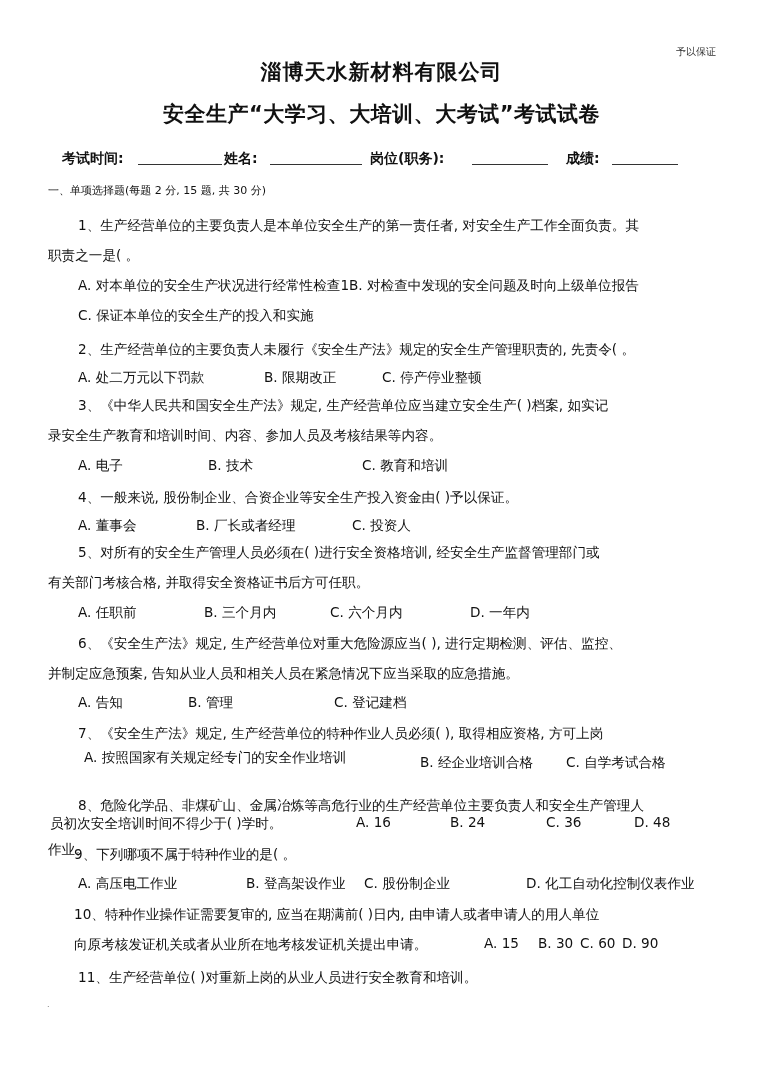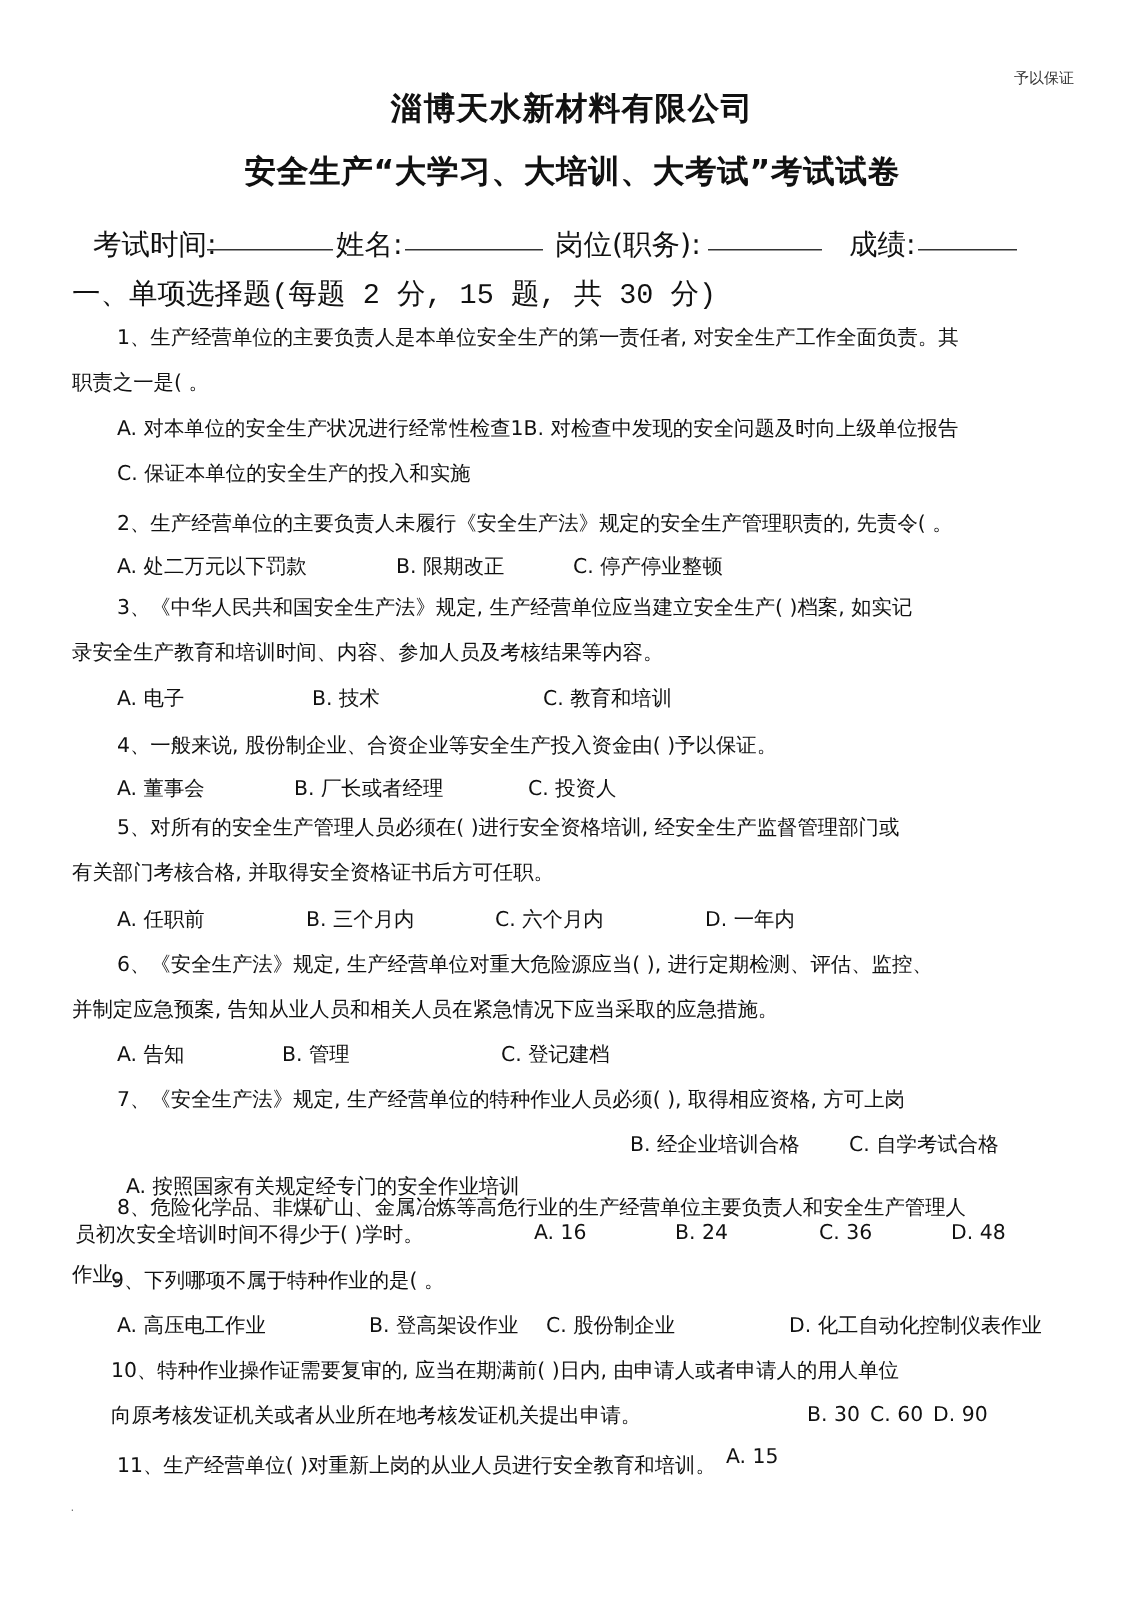--- a/index.html
+++ b/index.html
@@ -5,23 +5,23 @@
   html, body { margin: 0; padding: 0; background: #ffffff; }
   body {
     width: 763px; height: 1080px; position: relative; overflow: hidden;
     font-family: "DejaVu Sans", "Liberation Sans", sans-serif;
     color: #111111;
   }
   .abs { position: absolute; white-space: nowrap; }
   .corner { left: 676px; top: 45px; font-size: 10px; color: #333; }
   .title1 { left: 0; width: 763px; text-align: center; top: 58px; font-size: 21px; font-weight: bold; letter-spacing: 1px; }
   .title2 { left: 0; width: 763px; text-align: center; top: 100px; font-size: 21px; font-weight: bold; letter-spacing: 0.5px; }
-  .info { top: 150px; font-size: 19px; }
+  .info { top: 150px; font-size: 14px; font-weight: bold; }
   .blank { display: inline-block; border-bottom: 1px solid #333; height: 14px; vertical-align: baseline; }
-  .section { left: 48px; top: 183px; font-size: 19px; font-family: Liberation Mono, monospace; }
+  .section { left: 48px; top: 183px; font-size: 11px; }
   .q { font-size: 13.6px; line-height: 18px; }
   .opt { font-size: 13.6px; }
   .dot { left: 47px; top: 1000px; font-size: 8px; color: #777; }
 </style>
 </head>
 <body>
 
 <div class="abs corner">予以保证</div>
 <div class="abs title1">淄博天水新材料有限公司</div>
 <div class="abs title2">安全生产“大学习、大培训、大考试”考试试卷</div>
@@ -66,39 +66,39 @@
 <div class="abs opt" style="left:470px; top:604px;">D. 一年内</div>
 
 <div class="abs q" style="left:78px; top:634px;">6、《安全生产法》规定, 生产经营单位对重大危险源应当(            ), 进行定期检测、评估、监控、</div>
 <div class="abs q" style="left:48px; top:664px;">并制定应急预案, 告知从业人员和相关人员在紧急情况下应当采取的应急措施。</div>
 <div class="abs opt" style="left:78px; top:694px;">A. 告知</div>
 <div class="abs opt" style="left:188px; top:694px;">B. 管理</div>
 <div class="abs opt" style="left:334px; top:694px;">C. 登记建档</div>
 
 <div class="abs q" style="left:78px; top:724px;">7、《安全生产法》规定, 生产经营单位的特种作业人员必须(            ), 取得相应资格, 方可上岗</div>
 <div class="abs opt" style="left:48px; top:795px;margin-top:46px;">作业。</div>
-<div class="abs opt" style="left:84px; top:782px;">A. 按照国家有关规定经专门的安全作业培训</div>
+<div class="abs opt" style="left:84px; top:749px;">A. 按照国家有关规定经专门的安全作业培训</div>
 <div class="abs opt" style="left:420px; top:754px;">B. 经企业培训合格</div>
 <div class="abs opt" style="left:566px; top:754px;">C. 自学考试合格</div>
 
 <div class="abs q" style="left:78px; top:784px;margin-top:12px;">8、危险化学品、非煤矿山、金属冶炼等高危行业的生产经营单位主要负责人和安全生产管理人</div>
 <div class="abs q" style="left:50px; top:814px;">员初次安全培训时间不得少于(      )学时。</div>
 <div class="abs opt" style="left:356px; top:814px;">A. 16</div>
 <div class="abs opt" style="left:450px; top:814px;">B. 24</div>
 <div class="abs opt" style="left:546px; top:814px;">C. 36</div>
 <div class="abs opt" style="left:634px; top:814px;">D. 48</div>
 
 <div class="abs q" style="left:74px; top:845px;">9、下列哪项不属于特种作业的是(      。</div>
 <div class="abs opt" style="left:78px; top:875px;text-align:right;">A. 高压电工作业</div>
 <div class="abs opt" style="left:246px; top:875px;">B. 登高架设作业</div>
 <div class="abs opt" style="left:364px; top:875px;">C. 股份制企业</div>
 <div class="abs opt" style="left:526px; top:875px;">D. 化工自动化控制仪表作业</div>
 
 <div class="abs q" style="left:74px; top:905px;">10、特种作业操作证需要复审的, 应当在期满前(         )日内, 由申请人或者申请人的用人单位</div>
 <div class="abs q" style="left:74px; top:935px;">向原考核发证机关或者从业所在地考核发证机关提出申请。</div>
-<div class="abs opt" style="left:484px; top:963px;">A. 15</div>
+<div class="abs opt" style="left:484px; top:935px;">A. 15</div>
 <div class="abs opt" style="left:538px; top:935px;">B. 30</div>
 <div class="abs opt" style="left:580px; top:935px;">C. 60</div>
 <div class="abs opt" style="left:622px; top:935px;">D. 90</div>
 
 <div class="abs q" style="left:78px; top:968px;">11、生产经营单位(      )对重新上岗的从业人员进行安全教育和培训。</div>
 
 <div class="abs dot">.</div>
 
 </body></html>

